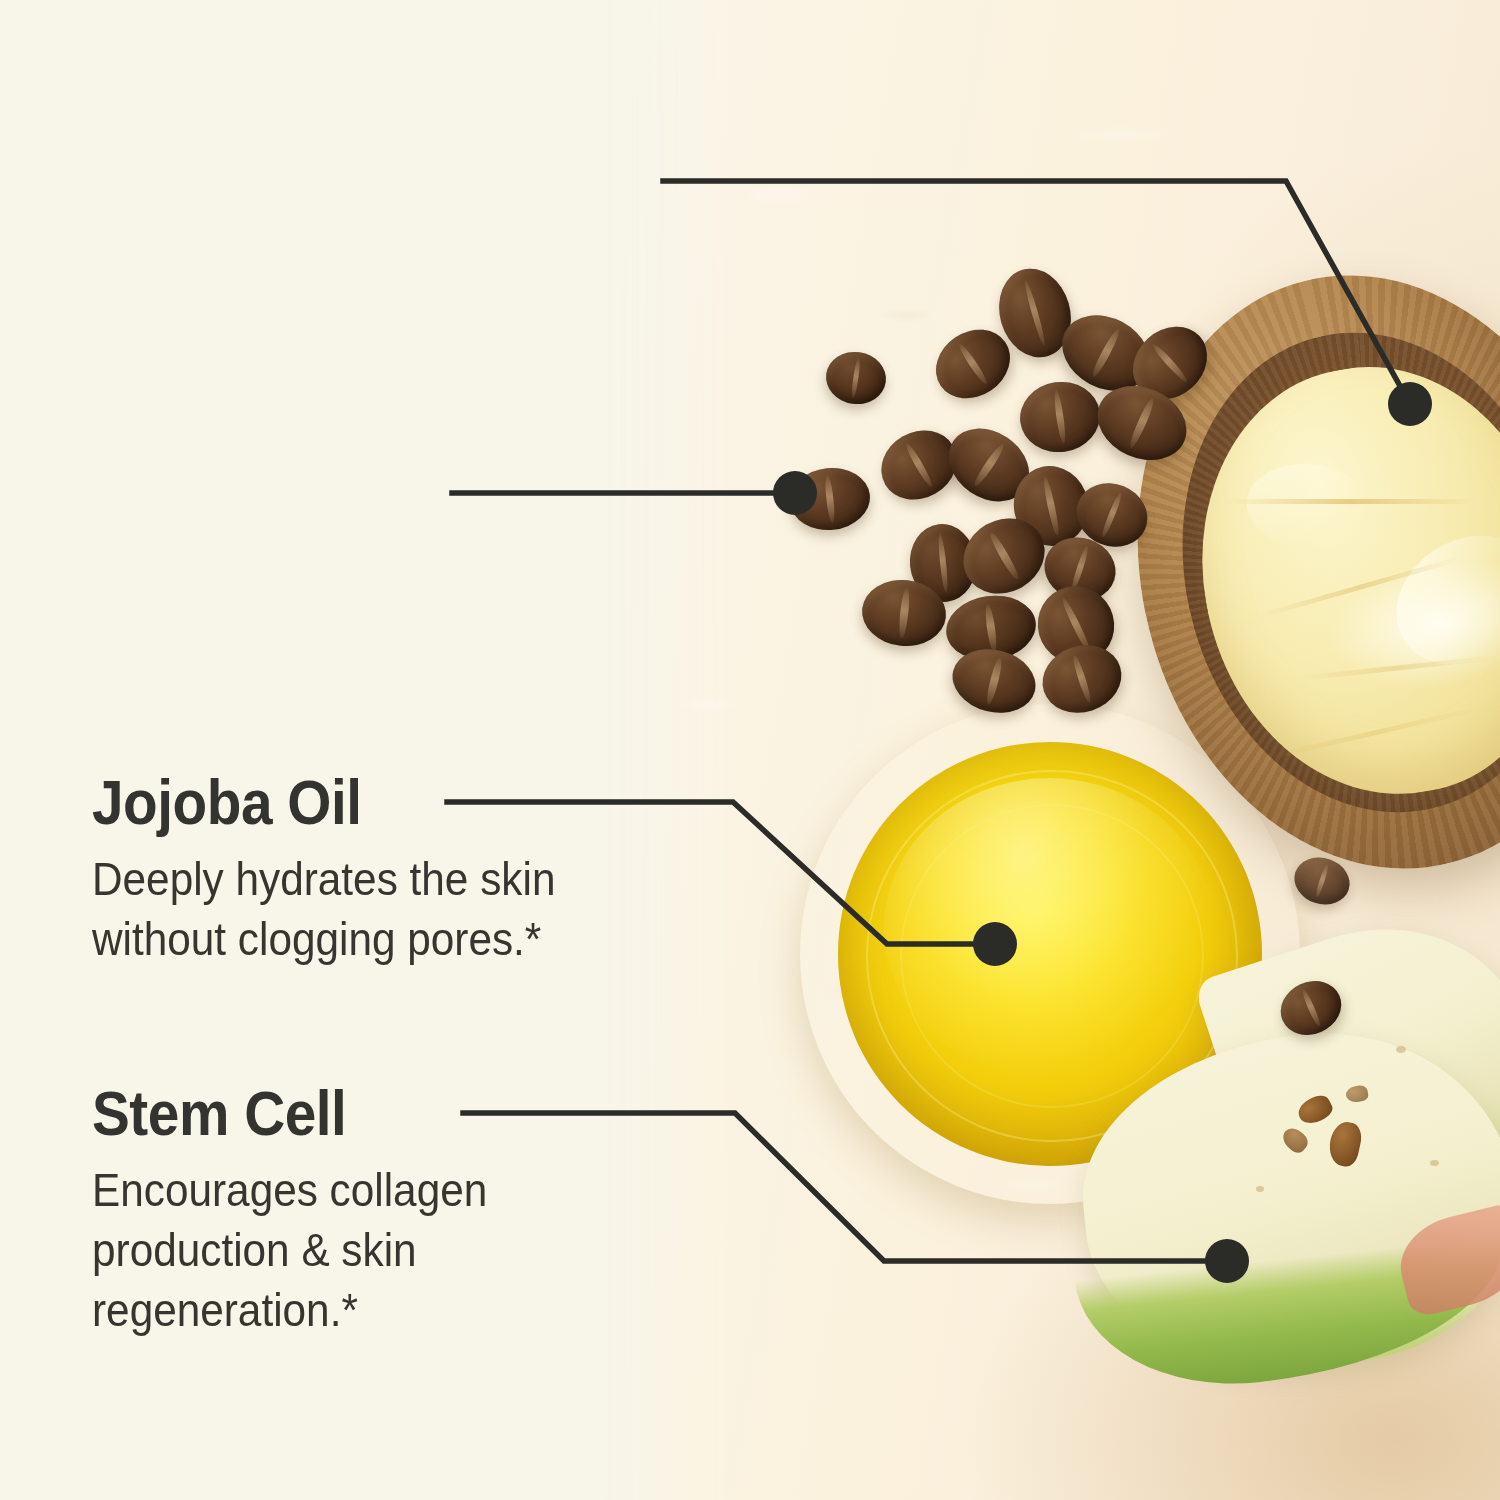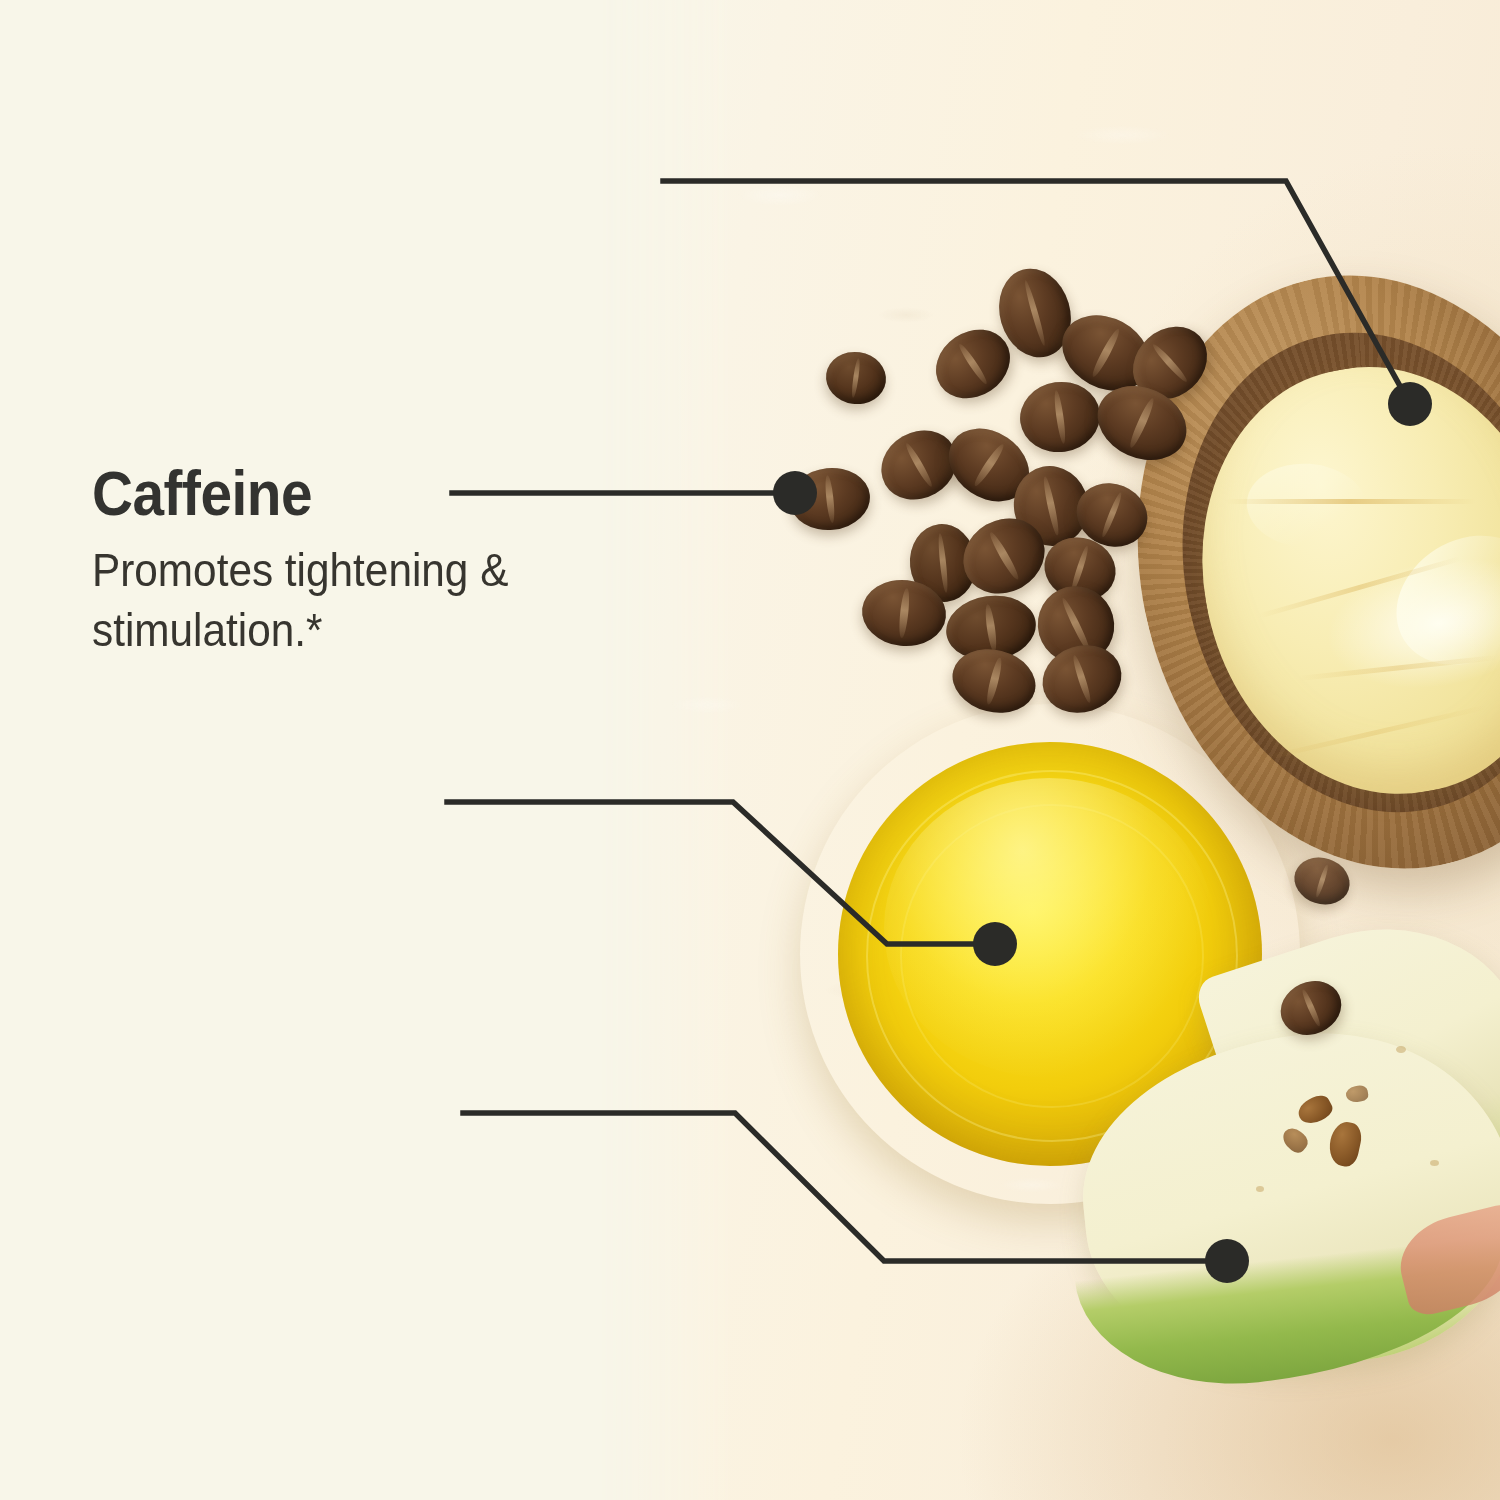--- a/index.html
+++ b/index.html
@@ -272,21 +272,27 @@
     </g>
     <g fill="#2b2b28">
       <circle cx="1410" cy="404" r="22"></circle>
       <circle cx="795" cy="493" r="22"></circle>
       <circle cx="995" cy="944" r="22"></circle>
       <circle cx="1227" cy="1261" r="22"></circle>
     </g>
   </svg>
 
 
-  <div class="block" style="top:462px;">
-    <h2 class="heading">Caffeine</h2>
-    <p class="desc">Promotes tightening &amp;
-stimulation.*</p>
-  </div>
-
-
+
+  <div class="block" style="top:771px;">
+    <h2 class="heading">Jojoba Oil</h2>
+    <p class="desc">Deeply hydrates the skin
+without clogging pores.*</p>
+  </div>
+
+  <div class="block" style="top:1082px;">
+    <h2 class="heading">Stem Cell</h2>
+    <p class="desc">Encourages collagen
+production &amp; skin
+regeneration.*</p>
+  </div>
 
 </div>
 
 </body></html>

